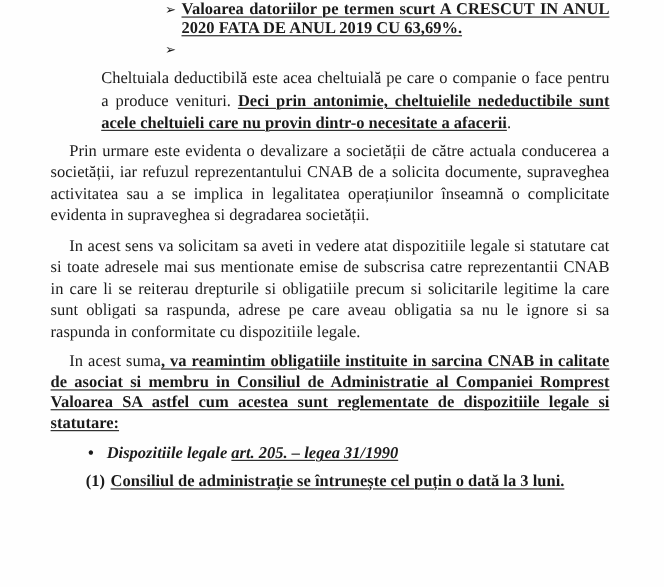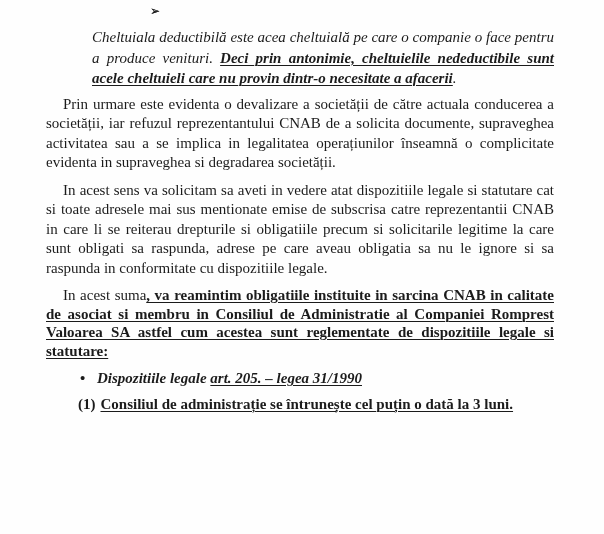--- a/index.html
+++ b/index.html
@@ -43,21 +43,20 @@
     text-align: justify;
     line-height: 20.5px;
     text-indent: 17px;
   }
   .para-summary { margin-bottom: 4px; }
   .para-devalizare { line-height: 19.5px; margin-bottom: 8px; }
   .para-solicitare { line-height: 19.5px; margin-bottom: 8px; }
   .para-reamintire { line-height: 18.5px; margin-bottom: 9px; }
   .italic-block {
     margin: 0 0 6px 46px;
-    font-style: italic;
     text-align: justify;
     line-height: 20.5px;
   }
   .bold { font-weight: bold; }
   
   .legal-heading {
     position: relative;
     margin-left: 34px;
     padding-left: 17px;
     font-weight: bold;
@@ -80,20 +79,21 @@
 </style>
 </head>
 <body>
 
 <div class="page">
   <div class="content">
 
     <div class="arrow-list">
       <div class="arrow-item">
         <span class="arrow-marker">➢</span>
+        <span class="u">Valoarea datoriilor pe termen scurt A CRESCUT IN ANUL 2020 FATA DE ANUL 2019 CU 63,69%.</span>
       </div>
       <div class="arrow-item">
         <span class="arrow-marker">➢</span>
       </div>
     </div>
 
 
     <p class="italic-block"><span>Cheltuiala deductibilă este acea cheltuială pe care o companie o face pentru a produce venituri. </span><span class="bold u">Deci prin antonimie, cheltuielile nedeductibile sunt acele cheltuieli care nu provin dintr-o necesitate a afacerii</span><span>.</span></p>
 
     <p class="para para-devalizare">Prin urmare este evidenta o devalizare a societății de către actuala conducerea a societății, iar refuzul reprezentantului CNAB de a solicita documente, supraveghea activitatea sau a se implica in legalitatea operațiunilor înseamnă o complicitate evidenta in supraveghea si degradarea societății.</p>

